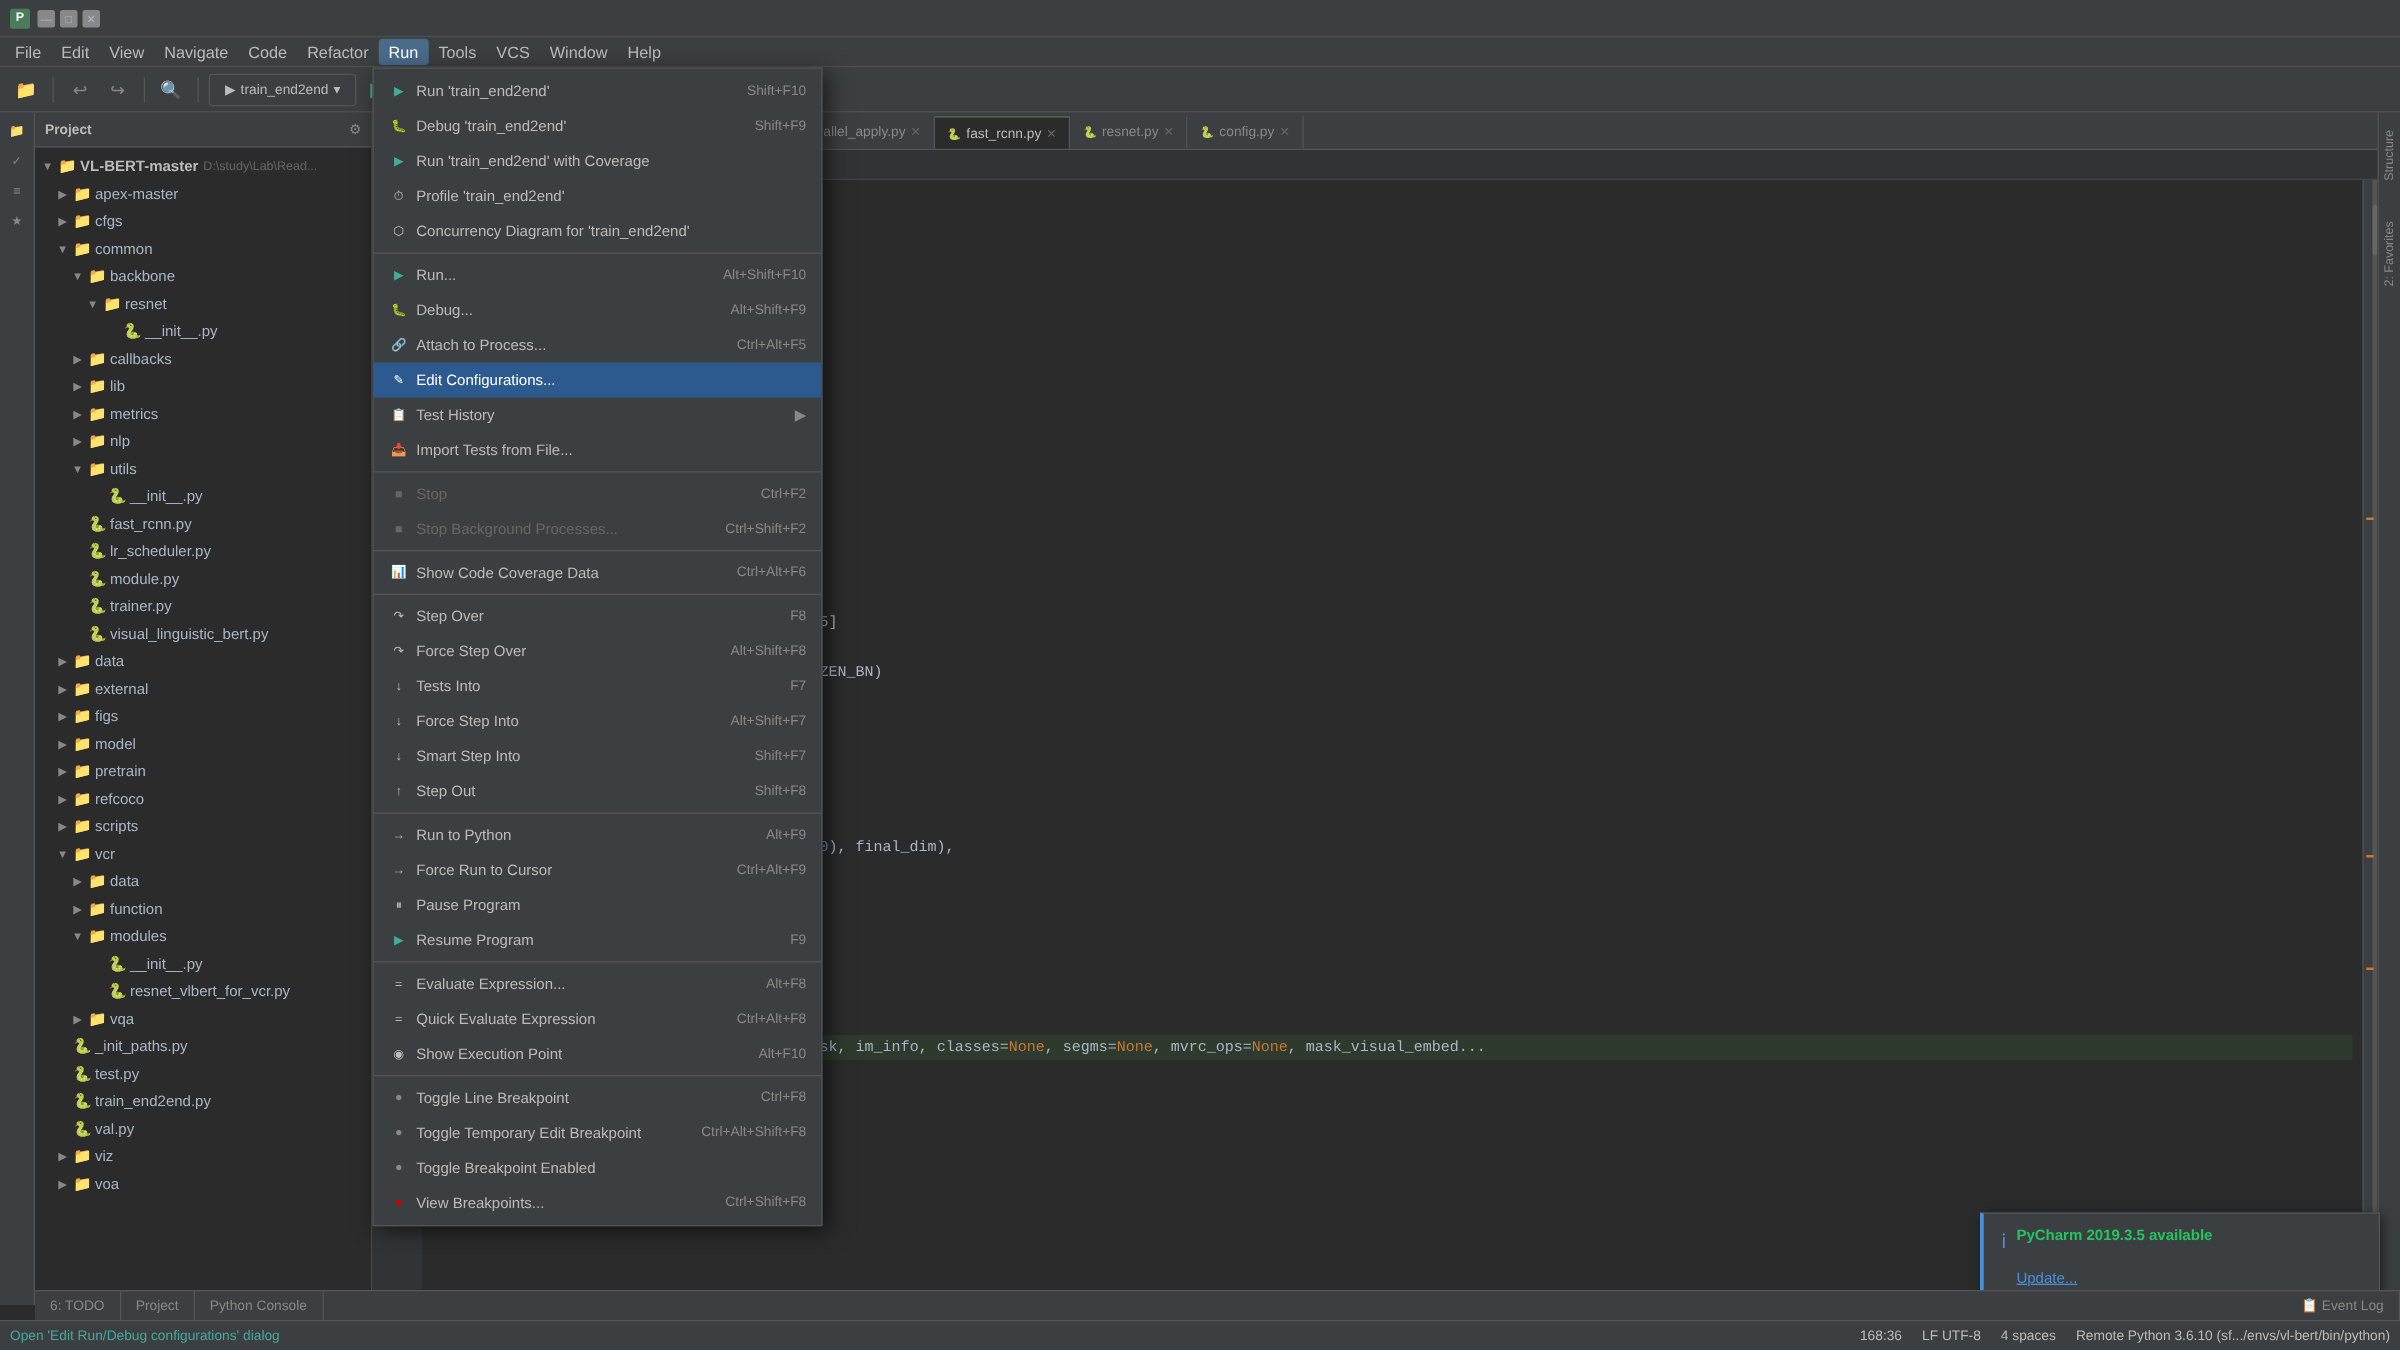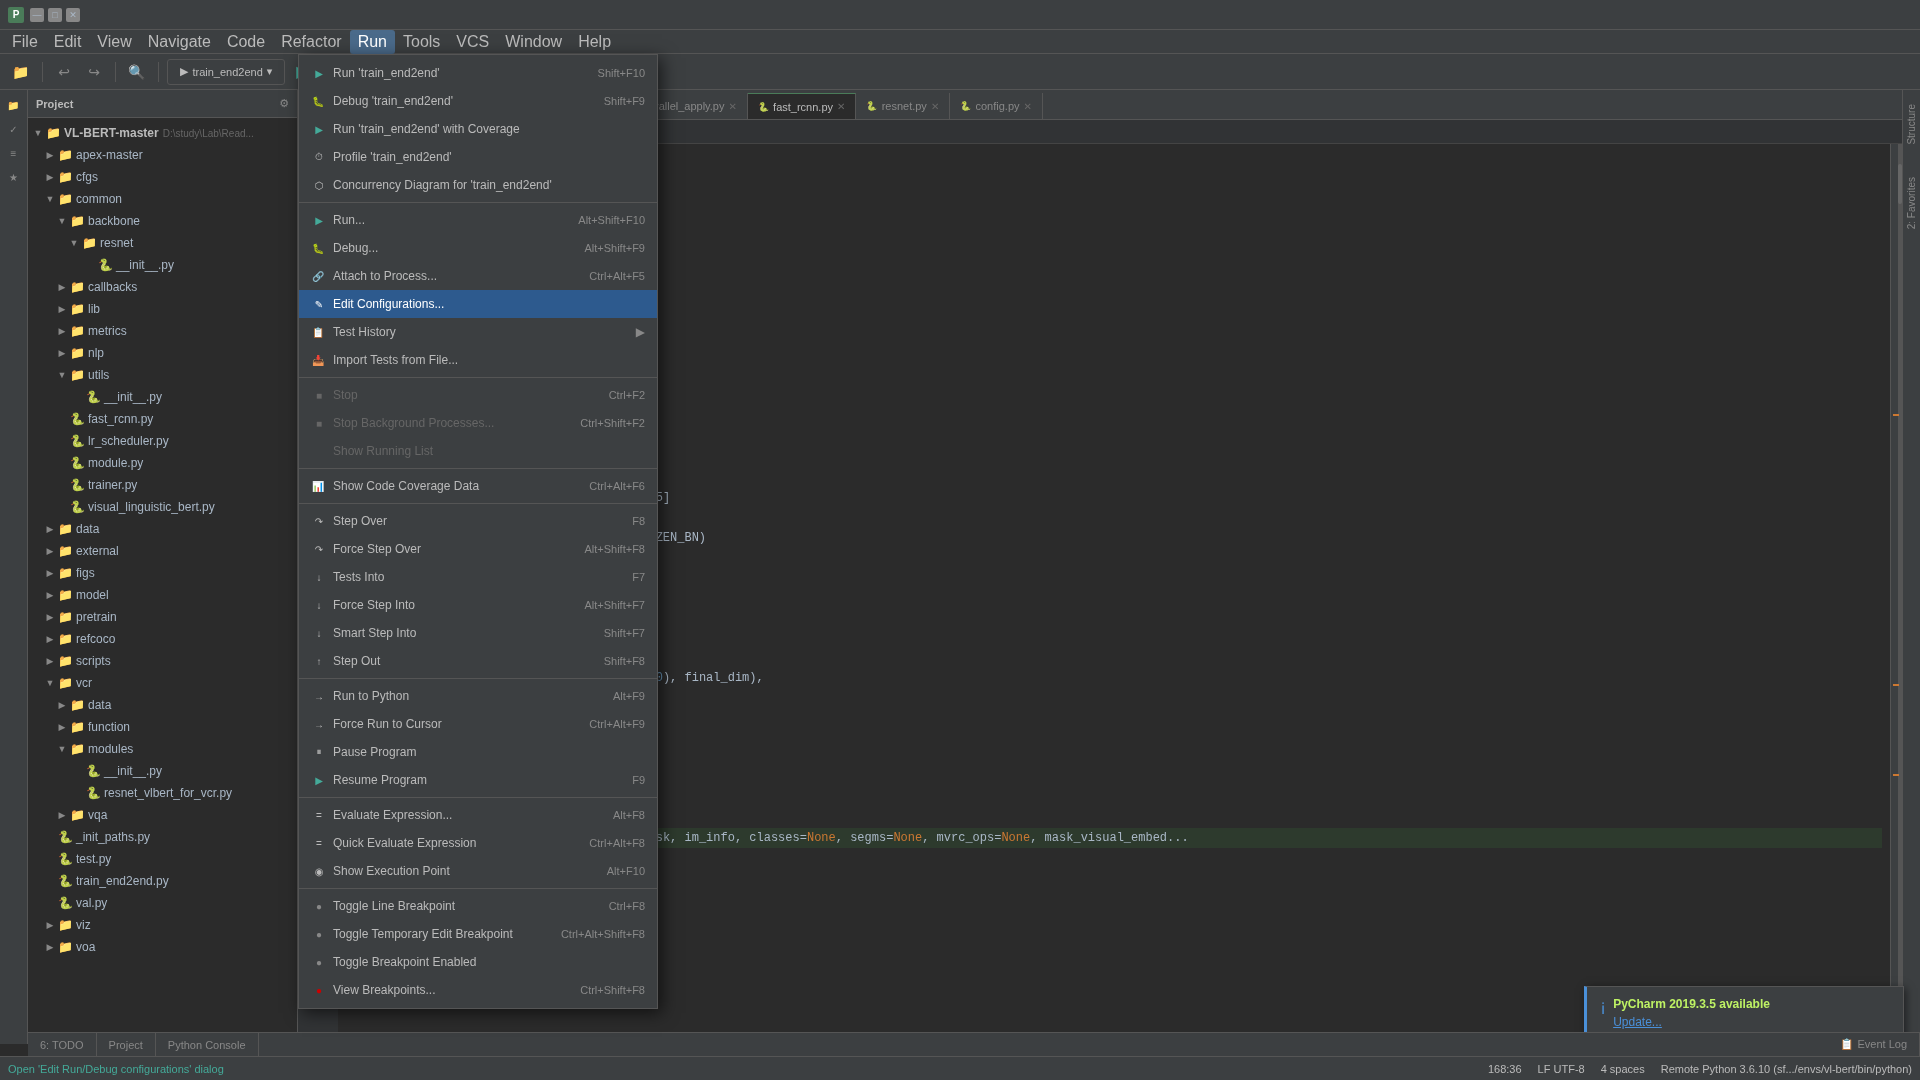--- a/index.html
+++ b/index.html
@@ -64,21 +64,21 @@
       padding: 0 4px;
       position: absolute;
       top: 30px;
       left: 0;
       z-index: 100;
       border-bottom: 1px solid #555;
     }
     .menu-item {
       padding: 3px 8px;
       color: #bbb;
-      font-size: 16px;
+      font-size: 13px;
       cursor: pointer;
       border-radius: 3px;
     }
     .menu-item.active { background: #4a6a8a; color: #fff; }
 
     
     #toolbar {
       width: 100%;
       height: 36px;
       background: #3c3f41;
@@ -349,21 +349,21 @@
       right: 16px;
       width: 320px;
       background: #3c3f41;
       border: 1px solid #555;
       border-left: 3px solid #4a90d9;
       padding: 10px 14px;
       font-size: 12px;
       color: #bbb;
       box-shadow: 2px 2px 8px rgba(0,0,0,0.5);
     }
-    #pycharm-notify .notify-title { color: #bef264; font-weight: bold; margin-bottom: 4px; }
+    #pycharm-notify .notify-title { color: #22c55e; font-weight: bold; margin-bottom: 20px; }
     #pycharm-notify .notify-link { color: #4a90d9; text-decoration: underline; cursor: pointer; }
 
     
     #bottom-tabs {
       position: absolute;
       bottom: 24px;
       left: 28px;
       height: 24px;
       display: flex;
       align-items: center;
@@ -899,24 +899,20 @@
   <div class="menu-entry disabled">
     <span class="menu-icon">■</span>
     <span>Stop</span>
     <span class="shortcut">Ctrl+F2</span>
   </div>
   <div class="menu-entry disabled">
     <span class="menu-icon">■</span>
     <span>Stop Background Processes...</span>
     <span class="shortcut">Ctrl+Shift+F2</span>
   </div>
-  <div class="menu-entry disabled">
-    <span class="menu-icon"></span>
-    <span>Show Running List</span>
-  </div>
   <div class="menu-separator"></div>
   <div class="menu-entry">
     <span class="menu-icon">📊</span>
     <span>Show Code Coverage Data</span>
     <span class="shortcut">Ctrl+Alt+F6</span>
   </div>
   <div class="menu-separator"></div>
   <div class="menu-entry">
     <span class="menu-icon">↷</span>
     <span>Step Over</span>

